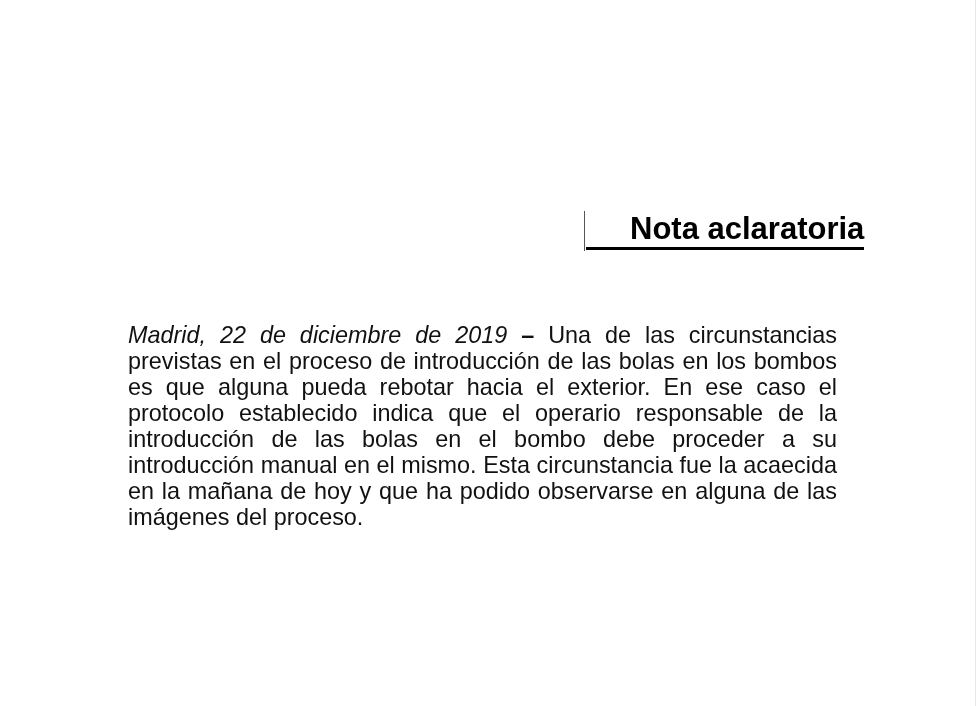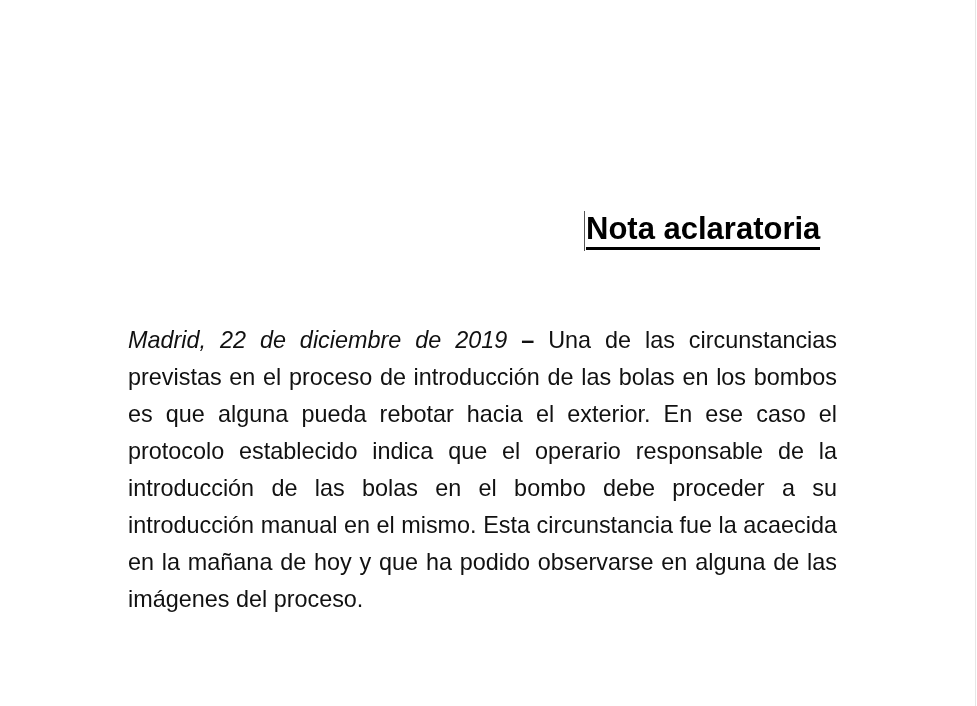--- a/index.html
+++ b/index.html
@@ -66,29 +66,30 @@
     display: inline-block;
     margin-left: 1px;
     font-family: "Liberation Sans", sans-serif;
     font-weight: bold;
     font-size: 31px;
     line-height: 36px;
     color: #000;
     border-bottom: 3px solid #000;
     padding-bottom: 0px;
     white-space: nowrap;
+    padding-left: 44px;
   }
   .body-text {
     position: absolute;
     left: 128px;
     top: 322px;
     width: 709px;
     font-family: "Liberation Sans", sans-serif;
     font-size: 23.4px;
-    line-height: 37px;
+    line-height: 26px;
     color: #111;
     text-align: justify;
     margin: 0;
   }
   .dateline {
     font-style: italic;
   }
   .dash {
     font-weight: bold;
   }

